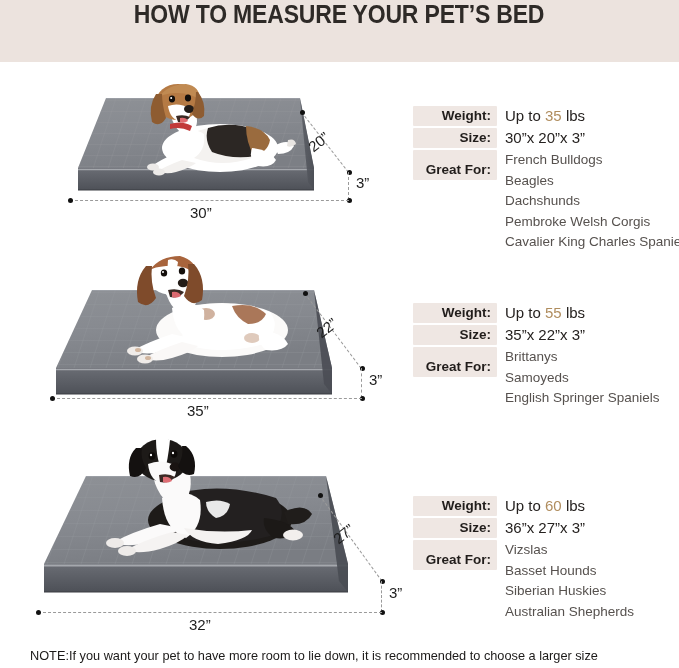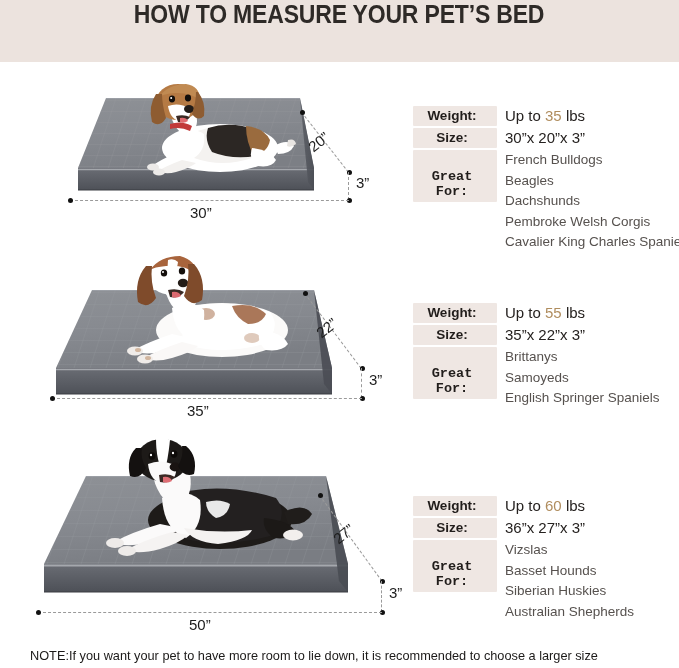--- a/index.html
+++ b/index.html
@@ -80,41 +80,41 @@
     align-items: flex-start;
     margin-bottom: 2px;
   }
   .spec-chip {
     width: 84px;
     flex: 0 0 84px;
     background: #efe7e3;
     color: #211d1b;
     font-size: 13.5px;
     font-weight: bold;
-    text-align: center;
+    text-align: right;
     padding: 2px 6px 3px 0;
     line-height: 15px;
     border-radius: 1px;
   }
   .spec-val {
     padding-left: 8px;
     font-size: 15px;
     color: #262220;
     line-height: 20px;
     white-space: nowrap;
   }
   .spec-val .hl { color: #b08d5e; }
   .spec-list {
     padding-left: 8px;
     font-size: 13.5px;
     color: #56514e;
     line-height: 20.5px;
   }
   .spec-list div { white-space: nowrap; }
-  .spec-row.greatfor .spec-chip { padding-top: 19px; font-family: Liberation Mono, monospace; }
+  .spec-row.greatfor .spec-chip { padding-top: 12px; }
 
   
   .note {
     position: absolute;
     left: 30px;
     top: 648px;
     font-size: 13px;
     color: #1c1a19;
     white-space: nowrap;
     transform: scaleX(0.98);
@@ -427,21 +427,21 @@
       <div class="dot" style="left:320px; top:55px;"></div>
       <div class="dot" style="left:382px; top:141px;"></div>
       <div class="dim-label rot" style="left:335px; top:92px;">27”</div>
 
       <div class="dim-line" style="left:382px; top:141px; width:31px; transform:rotate(90deg);"></div>
       <div class="dot" style="left:382px; top:172px;"></div>
       <div class="dim-label" style="left:389px; top:144px;">3”</div>
 
       <div class="dim-line" style="left:38px; top:172px; width:344px;"></div>
       <div class="dot" style="left:38px; top:172px;"></div>
-      <div class="dim-label" style="left:189px; top:176px;">50”</div>
+      <div class="dim-label" style="left:189px; top:176px;">32”</div>
     </div>
 
     <div class="spec" style="left:413px; top:56px;">
       <div class="spec-row">
         <div class="spec-chip">Weight:</div>
         <div class="spec-val"><span>Up to </span><span class="hl">60</span><span> lbs</span></div>
       </div>
       <div class="spec-row">
         <div class="spec-chip">Size:</div>
         <div class="spec-val">36”x 27”x 3”</div>

